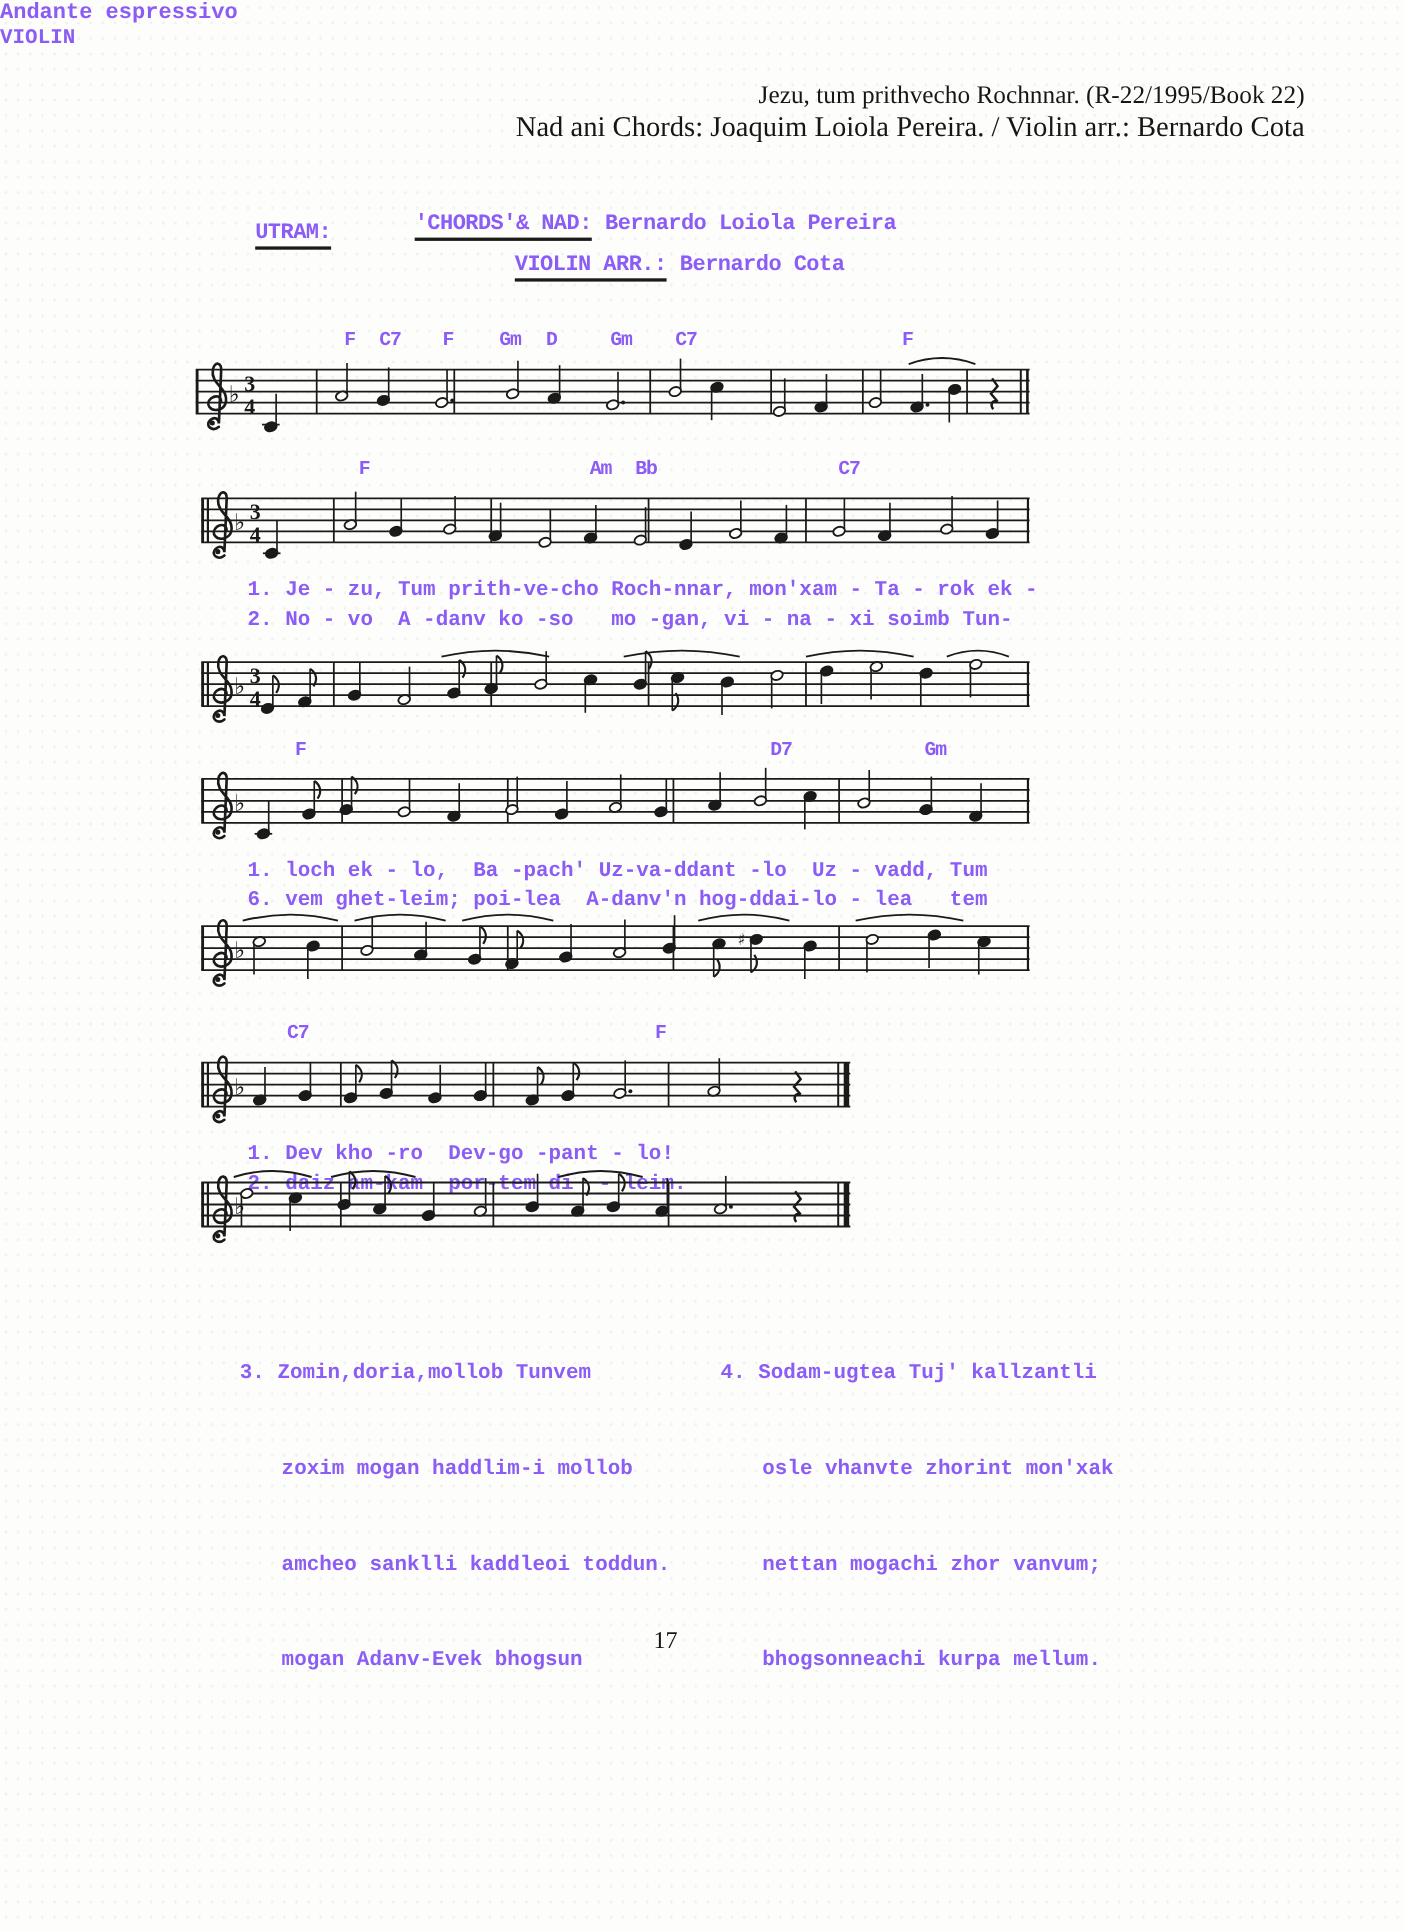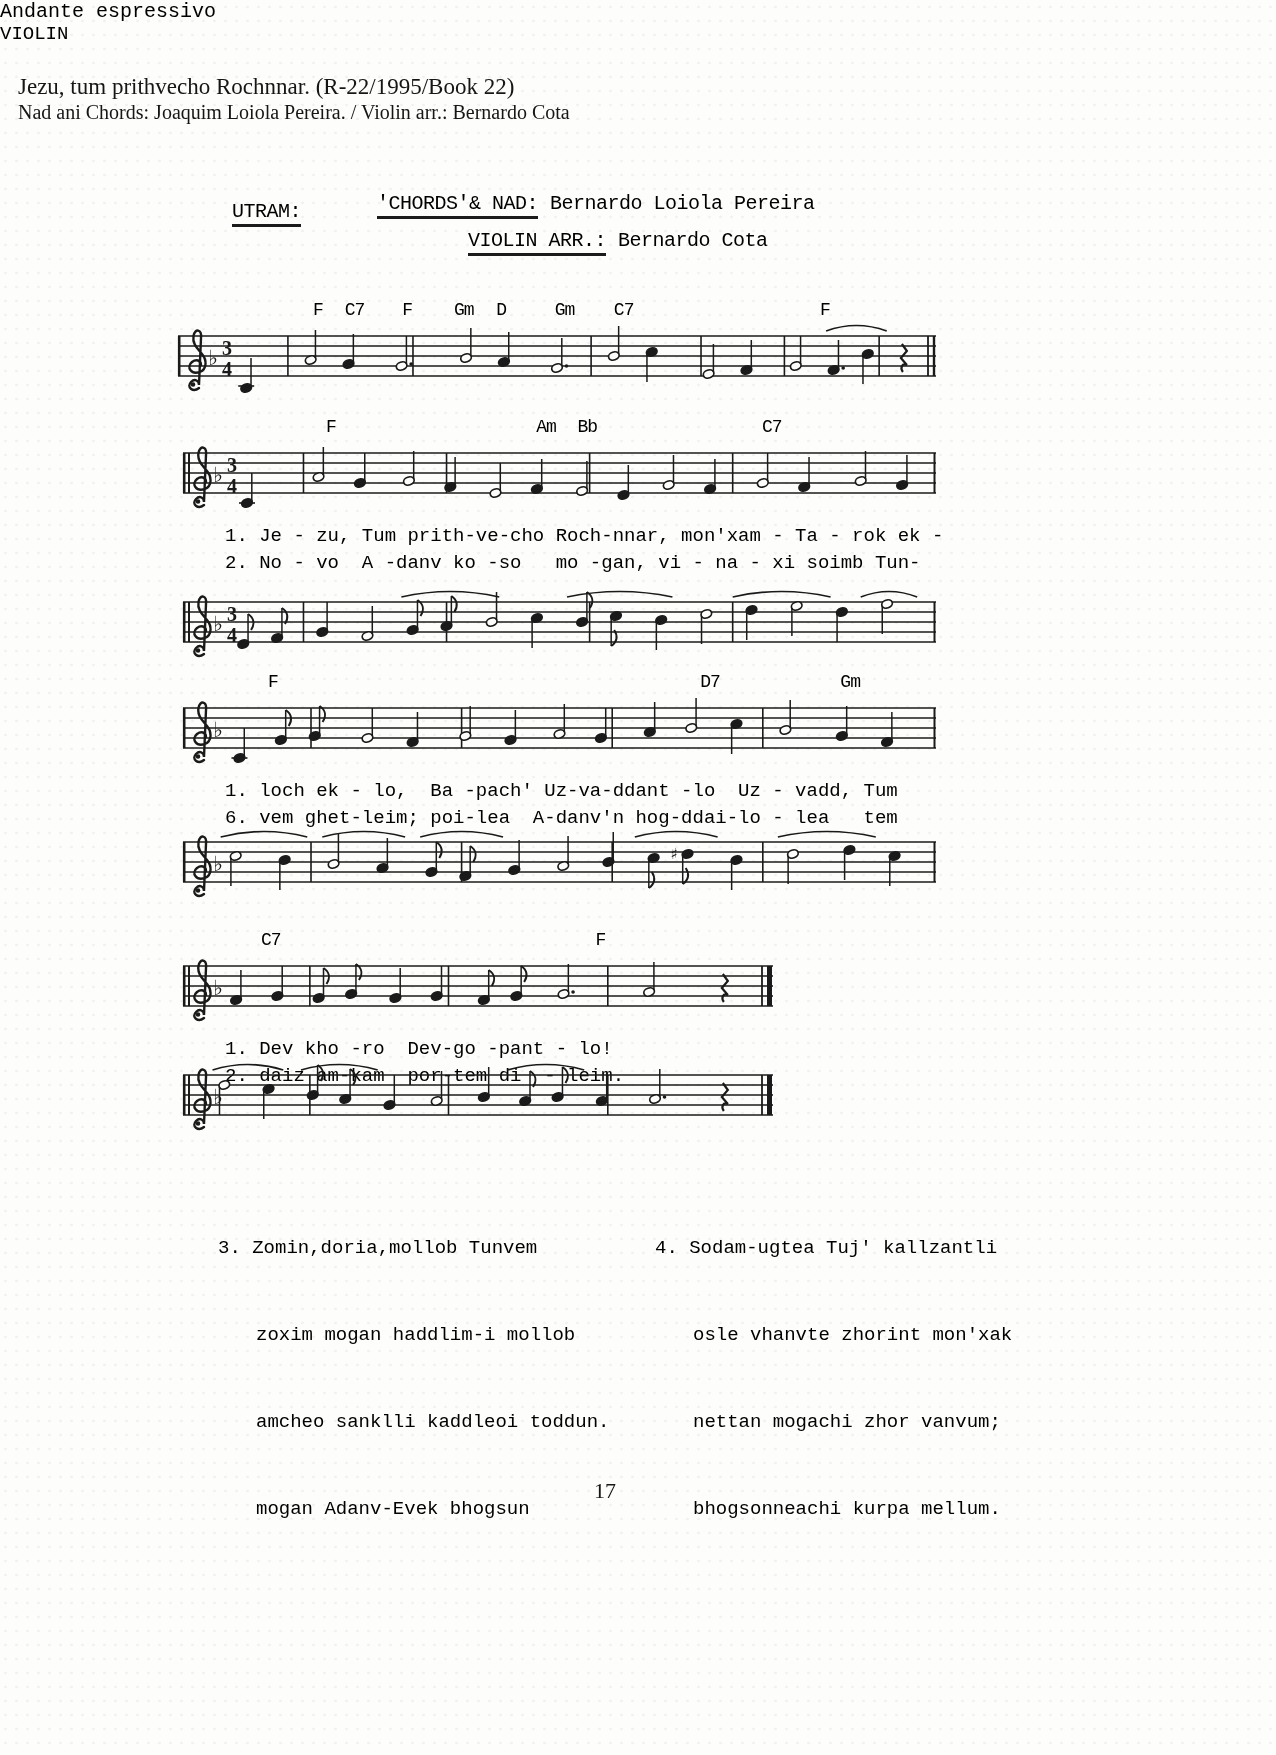--- a/index.html
+++ b/index.html
@@ -9,24 +9,24 @@
     background:#fdfdfb;
     overflow:hidden;
   }
   .speckle {
     position:absolute; inset:0;
     background-image:radial-gradient(rgba(20,20,20,0.05) 1px, transparent 1.3px);
     background-size:11px 14px;
     pointer-events:none;
   }
   .serif { font-family:"Liberation Serif", serif; color:#161616; }
-  .tw    { font-family:"Liberation Mono", monospace; font-weight:400; color:#000000; }
-  .hdr { position:absolute; left:18px; width:1140px; text-align:left; }
+  .tw    { font-family:"Liberation Mono", monospace; font-weight:700; color:#8b5cf6; }
+  .hdr { position:absolute; left:46px; width:1140px; text-align:right; }
   #hdr-title   { top:74px;  font-size:23px; }
-  #hdr-credits { top:101px; font-size:20px; }
+  #hdr-credits { top:101px; font-size:26px; }
   .lbl { position:absolute; font-size:20px; letter-spacing:-0.5px; white-space:pre; }
   .lbl .u { border-bottom:3px solid #1b1b1b; padding-bottom:1px; }
   .lbl .val { margin-left:12px; }
   #utram     { left:232px; top:200px; }
   #chordsnad { left:377px; top:192px; }
   #violinarr { left:468px; top:229px; }
   #tempo        { left:192px; top:286px; font-size:20px; }
   #violin-label { left:246px; top:566px; font-size:19px; }
   .system { position:absolute; }
   .chordrow { position:relative; height:24px; }

